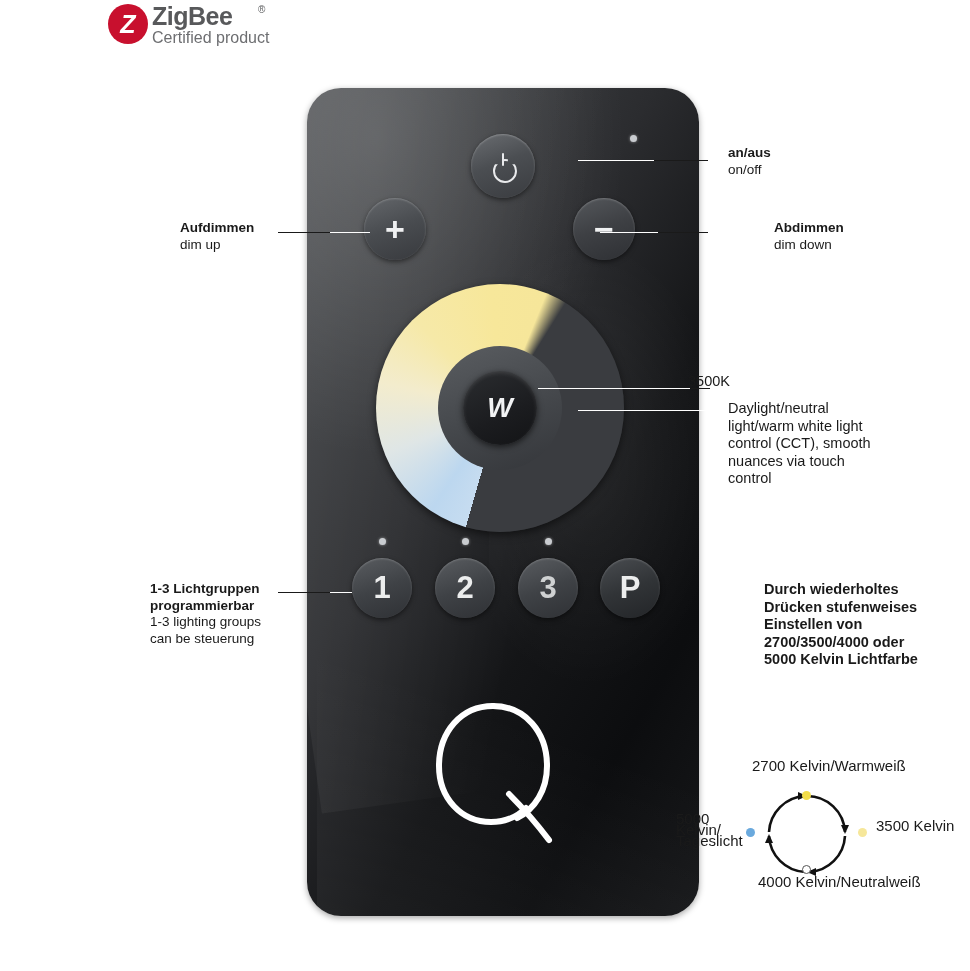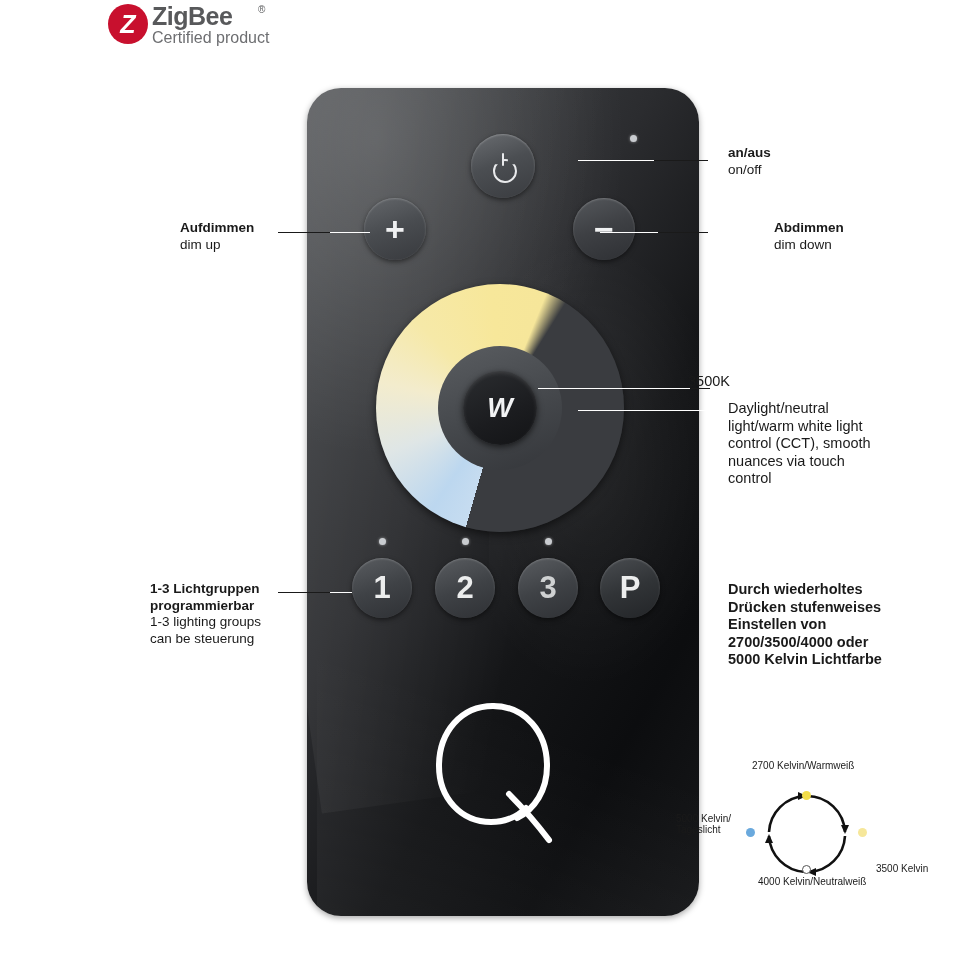--- a/index.html
+++ b/index.html
@@ -185,24 +185,24 @@
   .lbl-12 { font-size: 13.5px; line-height: 16.5px; }
   .lbl-13 { font-size: 14.5px; line-height: 17.5px; }
 
   
   #kelvin {
     position: absolute; left: 676px; top: 760px;
     width: 290px; height: 135px;
   }
   #kelvin svg { position: absolute; left: 76px; top: 28px; }
   #kelvin .k-lbl {
-    position: absolute; font-size: 10px; color: #1a1a1a; line-height: 11px;
+    position: absolute; font-size: 15px; color: #1a1a1a; line-height: 11px;
   }
   #k-2700 { left: 76px; top: 0px; }
-  #k-3500 { left: 200px; top: 60px; margin-top: 43px; }
+  #k-3500 { left: 200px; top: 60px; }
   #k-4000 { left: 82px; top: 116px; }
   #k-5000 { left: 0px; top: 53px; text-align: left; width: 68px; }
 
   .dot { position: absolute; width: 9px; height: 9px; border-radius: 50%; }
 </style>
 </head>
 <body>
 
 <div id="stage">
 
@@ -298,21 +298,21 @@
     <div class="b">
       <div>1-3 Lichtgruppen</div>
       <div>programmierbar</div>
     </div>
     <div>
       <div>1-3 lighting groups</div>
       <div>can be steuerung</div>
     </div>
   </div>
 
-  <div class="label lbl-13" style="left:728px; top:581px; width:195px;">
+  <div class="label lbl-13" style="left:764px; top:581px; width:195px;">
     <div class="b">
       <div>Durch wiederholtes</div>
       <div>Drücken stufenweises</div>
       <div>Einstellen von</div>
       <div>2700/3500/4000 oder</div>
       <div>5000 Kelvin Lichtfarbe</div>
     </div>
   </div>
 
   <div id="kelvin">

